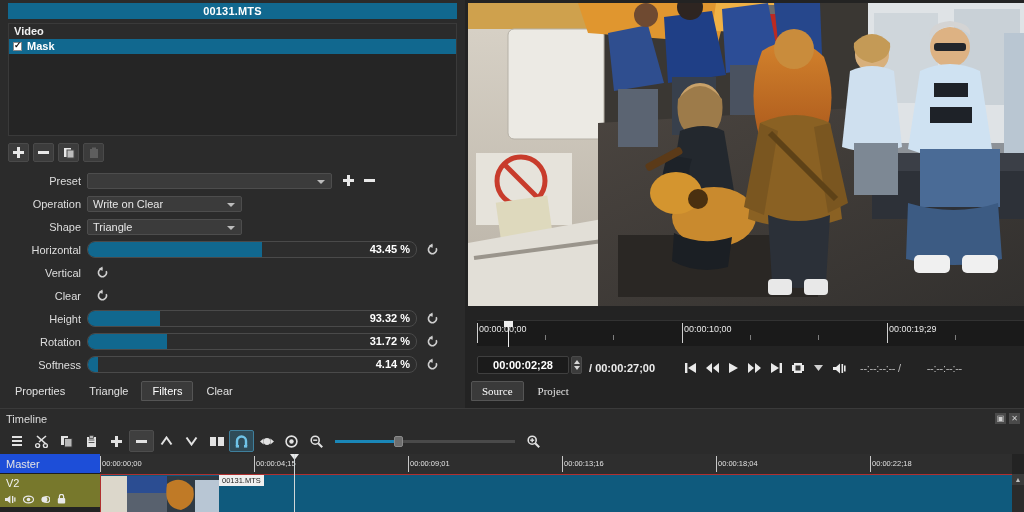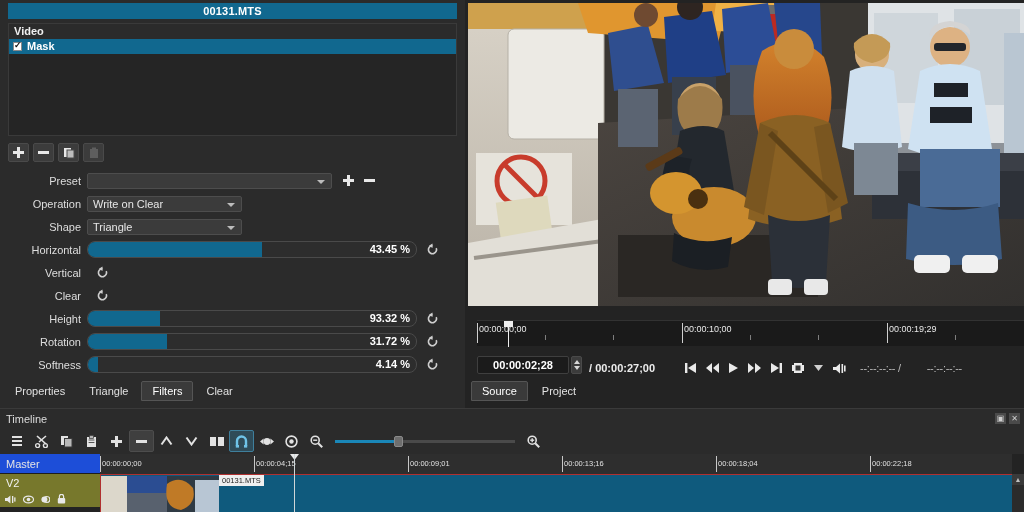--- a/index.html
+++ b/index.html
@@ -198,20 +198,21 @@
   .inout span { font-size: 11px; color: #b9b9b9; letter-spacing: -.3px; }
 
   #source-tabs {
     position: absolute; left: 6px; top: 381px; height: 22px;
     display: flex; gap: 3px;
   }
   .stab {
     height: 20px; line-height: 19px; padding: 0 10px;
     font-size: 11px; color: #e3e3e3; border: 1px solid transparent;
     border-radius: 2px 2px 0 0;
+    font-family: Liberation Serif, serif;
   }
   .stab.active { background: #3a3a3a; border-color: #555; color: #ffffff; }
 
   
   #timeline {
     position: absolute; left: 0; top: 408px; width: 1024px; height: 104px;
     background: #232323; border-top: 1px solid #3a3a3a;
   }
   #timeline-header {
     height: 19px; display: flex; align-items: center;

